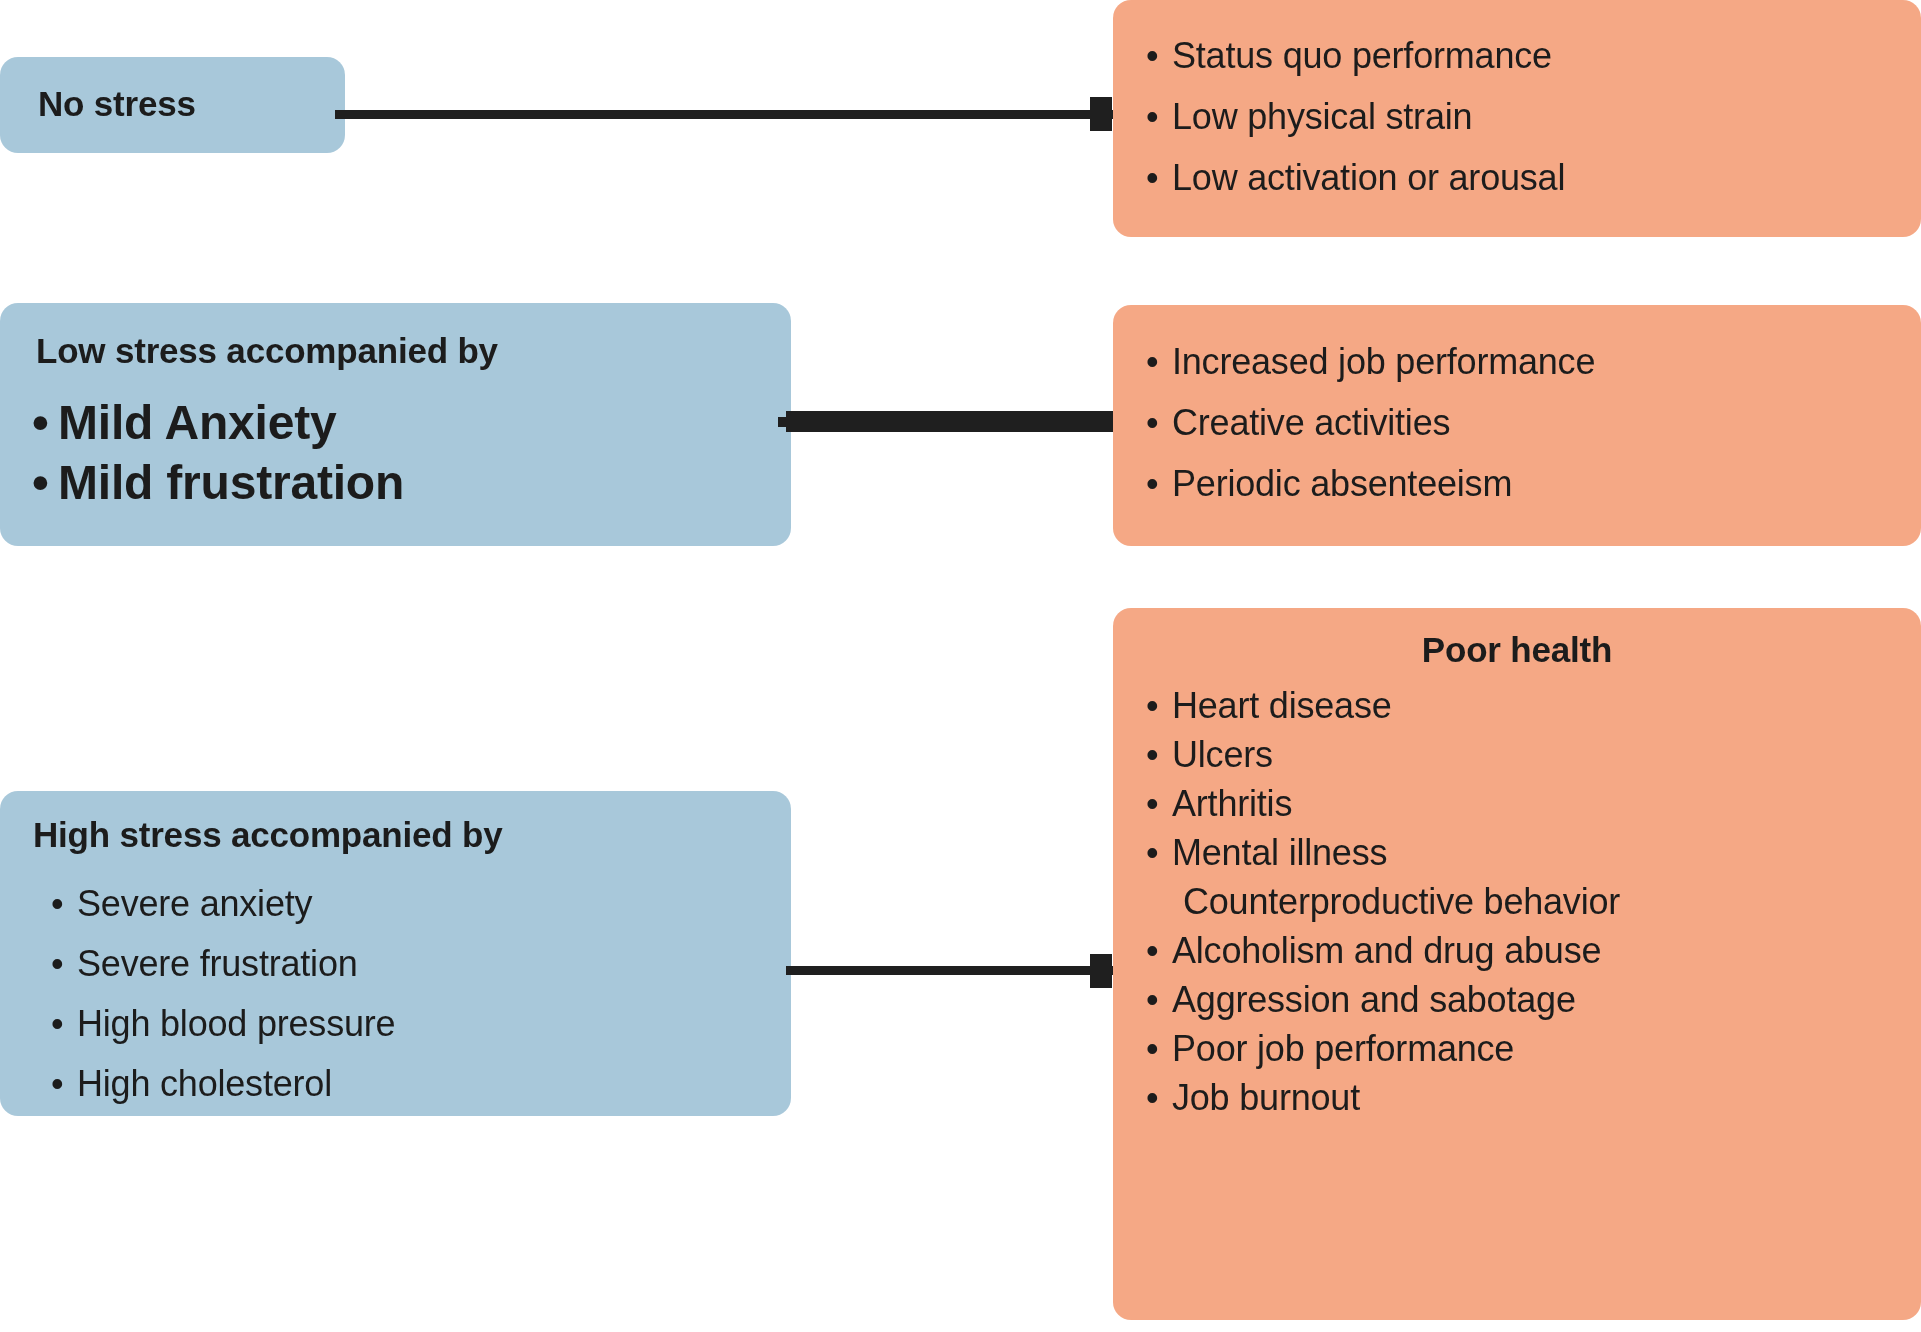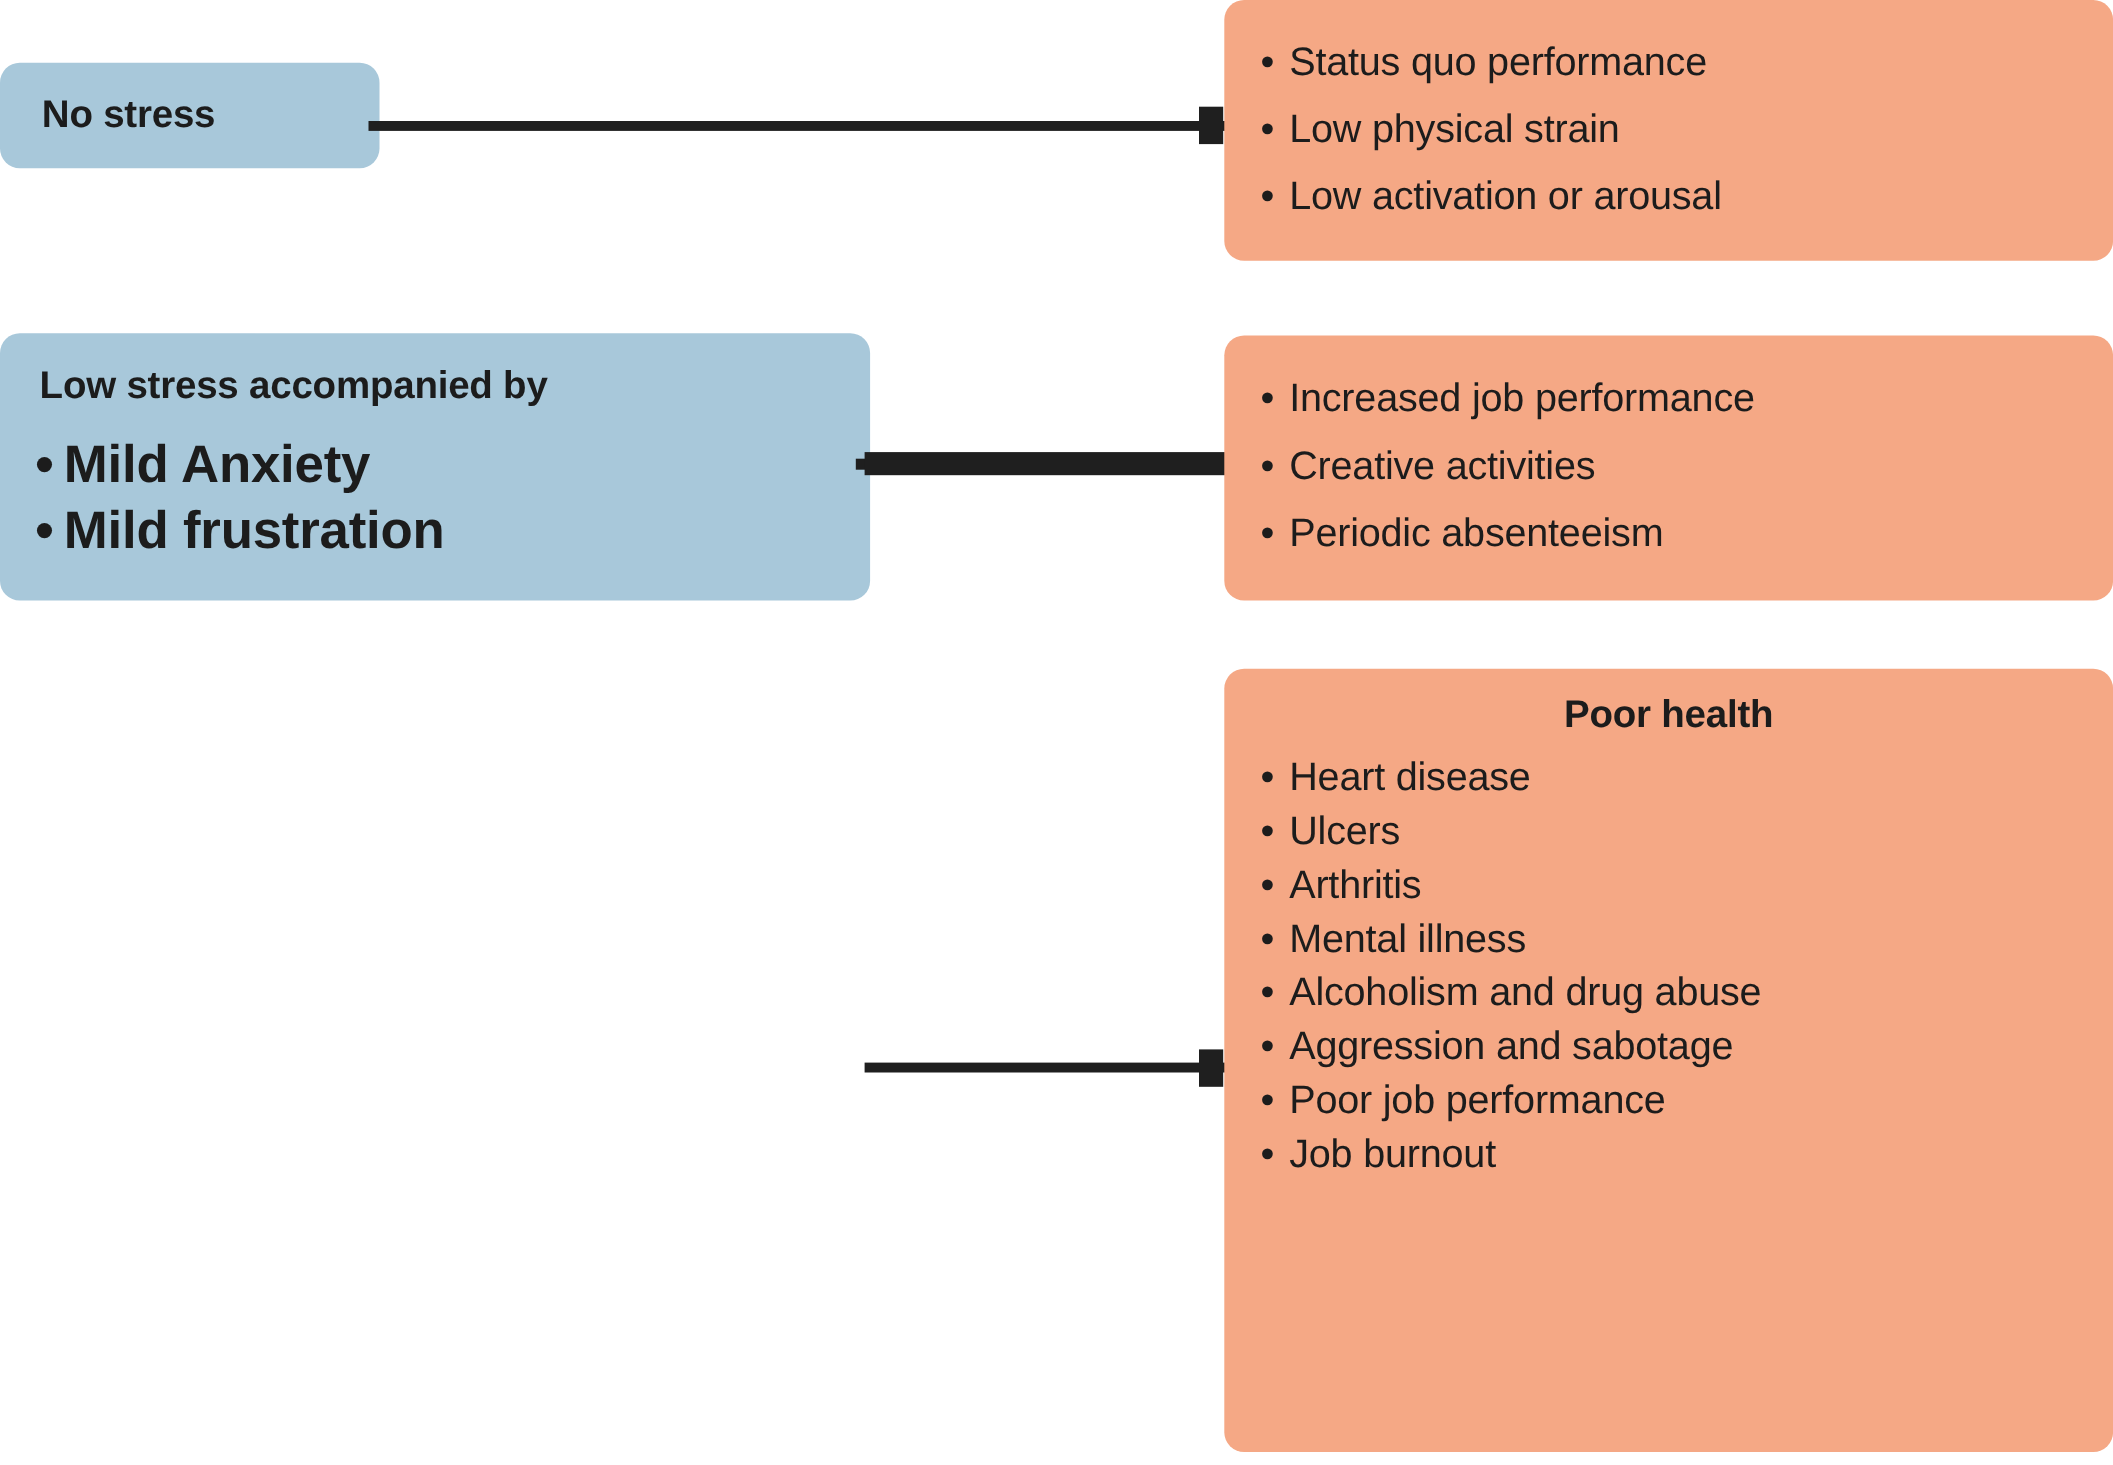--- a/index.html
+++ b/index.html
@@ -197,31 +197,41 @@
   <div class="connector" id="conn2"></div>
 
   <div class="node node-orange" id="out2">
     <ul class="bullets">
       <li class="bulleted">Increased job performance</li>
       <li class="bulleted">Creative activities</li>
       <li class="bulleted">Periodic absenteeism</li>
     </ul>
   </div>
 
+  <div class="node node-blue" id="box3">
+    <div class="node-title">High stress accompanied by</div>
+    <ul class="bullets">
+      <li class="bulleted">Severe anxiety</li>
+      <li class="bulleted">Severe frustration</li>
+      <li class="bulleted">High blood pressure</li>
+      <li class="bulleted">High cholesterol</li>
+    </ul>
+  </div>
 
   <div class="connector" id="conn3"></div>
   <div class="conn-cap" id="conn3-cap"></div>
 
   <div class="node node-orange" id="out3">
     <div class="node-title center">Poor health</div>
     <ul class="bullets">
       <li class="bulleted">Heart disease</li>
       <li class="bulleted">Ulcers</li>
       <li class="bulleted">Arthritis</li>
       <li class="bulleted">Mental illness</li>
+      <li class="nobullet">Counterproductive behavior</li>
       <li class="bulleted">Alcoholism and drug abuse</li>
       <li class="bulleted">Aggression and sabotage</li>
       <li class="bulleted">Poor job performance</li>
       <li class="bulleted">Job burnout</li>
     </ul>
   </div>
 
 </div>
 
 </body></html>

